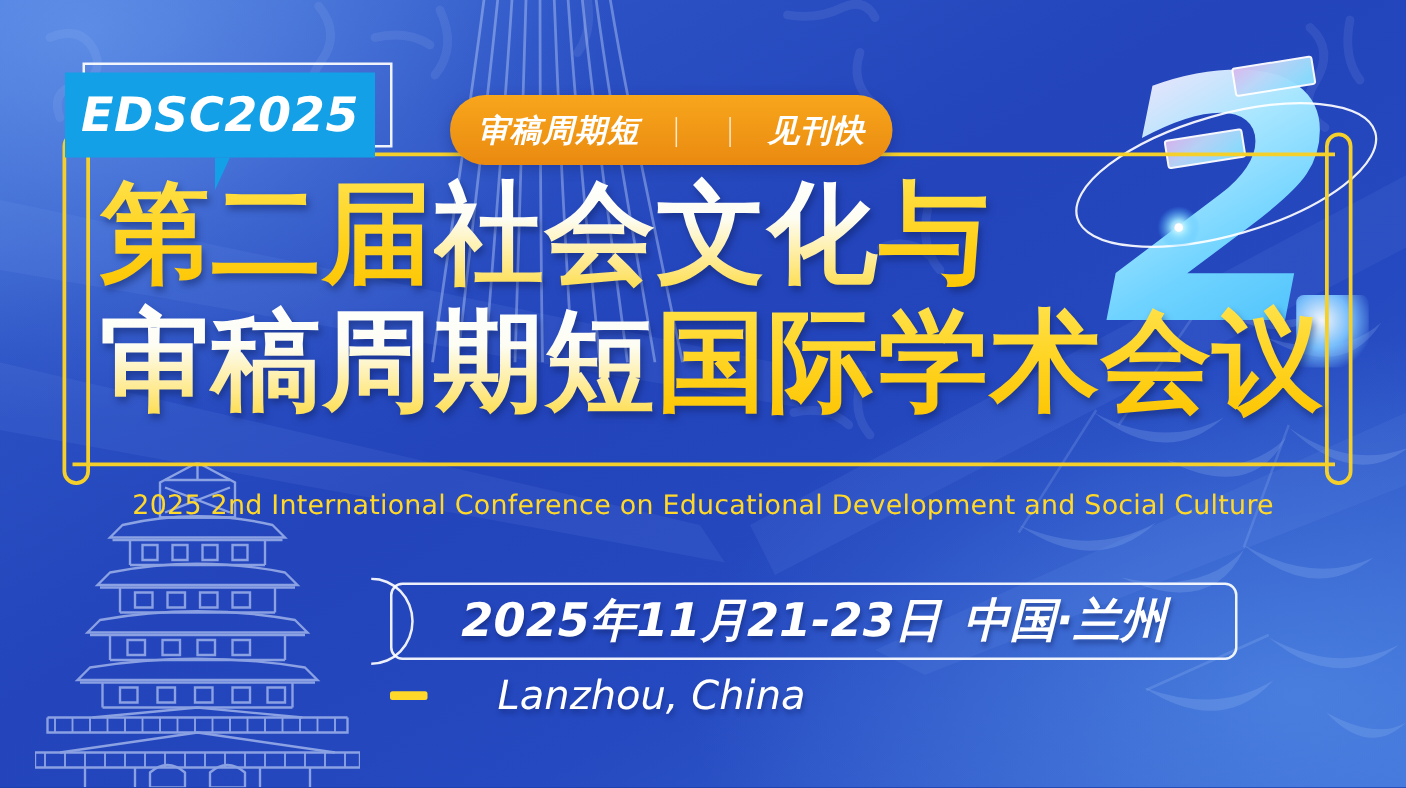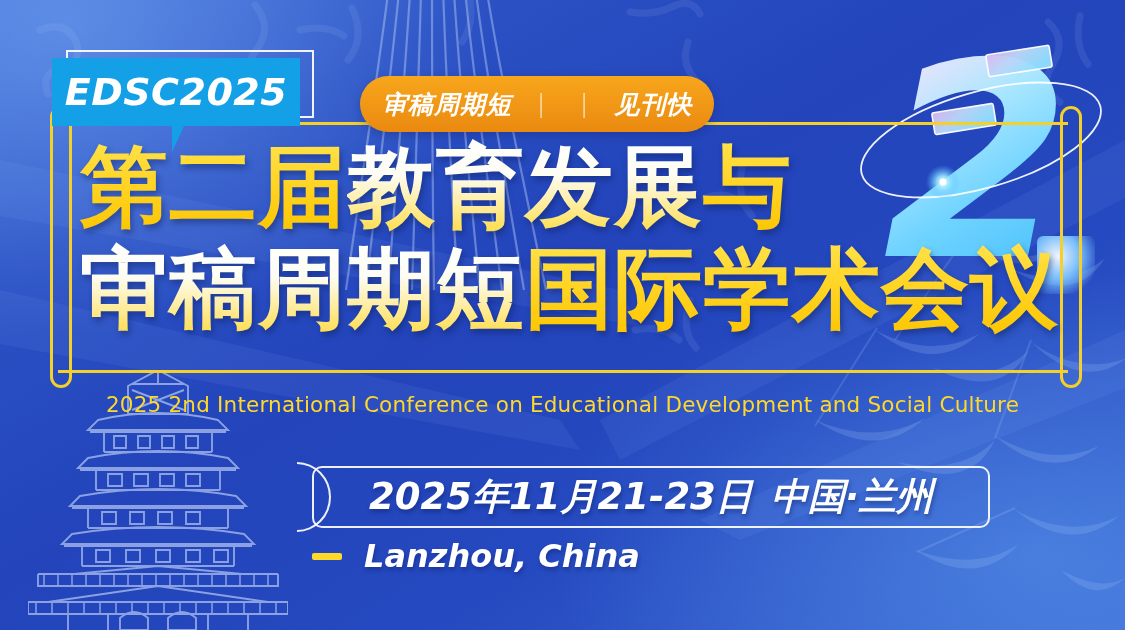--- a/index.html
+++ b/index.html
@@ -89,21 +89,21 @@
     display:flex;align-items:center;justify-content:center;gap:18px;}
   .date-cn span{color:#fff;font-size:37px;font-weight:700;font-style:italic;letter-spacing:0px;
     font-family:"DejaVu Sans","Liberation Sans",sans-serif;
     text-shadow:1px 3px 4px rgba(10,28,92,.45);white-space:nowrap;}
   .date-en{position:absolute;left:312px;top:533px;width:690px;height:46px;
     display:flex;align-items:center;gap:22px;}
   .dash{width:30px;height:7px;background:#ffd82a;border-radius:2px;flex:none;}
   .date-en span{color:#fff;font-size:32px;font-weight:400;font-style:italic;
     font-family:"DejaVu Sans","Liberation Sans",sans-serif;
     text-shadow:1px 3px 4px rgba(10,28,92,.40);white-space:nowrap;}
-  .date-en .loc{font-weight:bold;}
+  .date-en .loc{margin-left:34px;}
 </style>
 </head>
 <body>
 
 <div class="banner">
 
   <div class="bg-layer">
 
     <svg class="calligraphy" viewBox="0 0 1125 630">
       <g fill="none" stroke="#cddcff" stroke-width="7" stroke-linecap="round" opacity="0.55">
@@ -286,21 +286,21 @@
 
   <div class="pill">
     <span>审稿周期短</span>
     <span class="sep">|</span>
     <span class="sep">|</span>
     <span>见刊快</span>
   </div>
 
   <div class="title">
     <div class="title-line">
-      <span class="g-yellow">第二届</span><span class="g-white">教育发展</span><span class="g-yellow">与</span>
+      <span class="g-yellow">第二届</span><span class="g-white">社会文化</span><span class="g-yellow">与</span>
     </div>
     <div class="title-line">
       <span class="g-white">审稿周期短</span><span class="g-yellow">国际学术会议</span>
     </div>
   </div>
 
   <div class="subtitle">2025 2nd International Conference on Educational Development and Social Culture</div>
 
   <div class="notch">
       <i></i>

